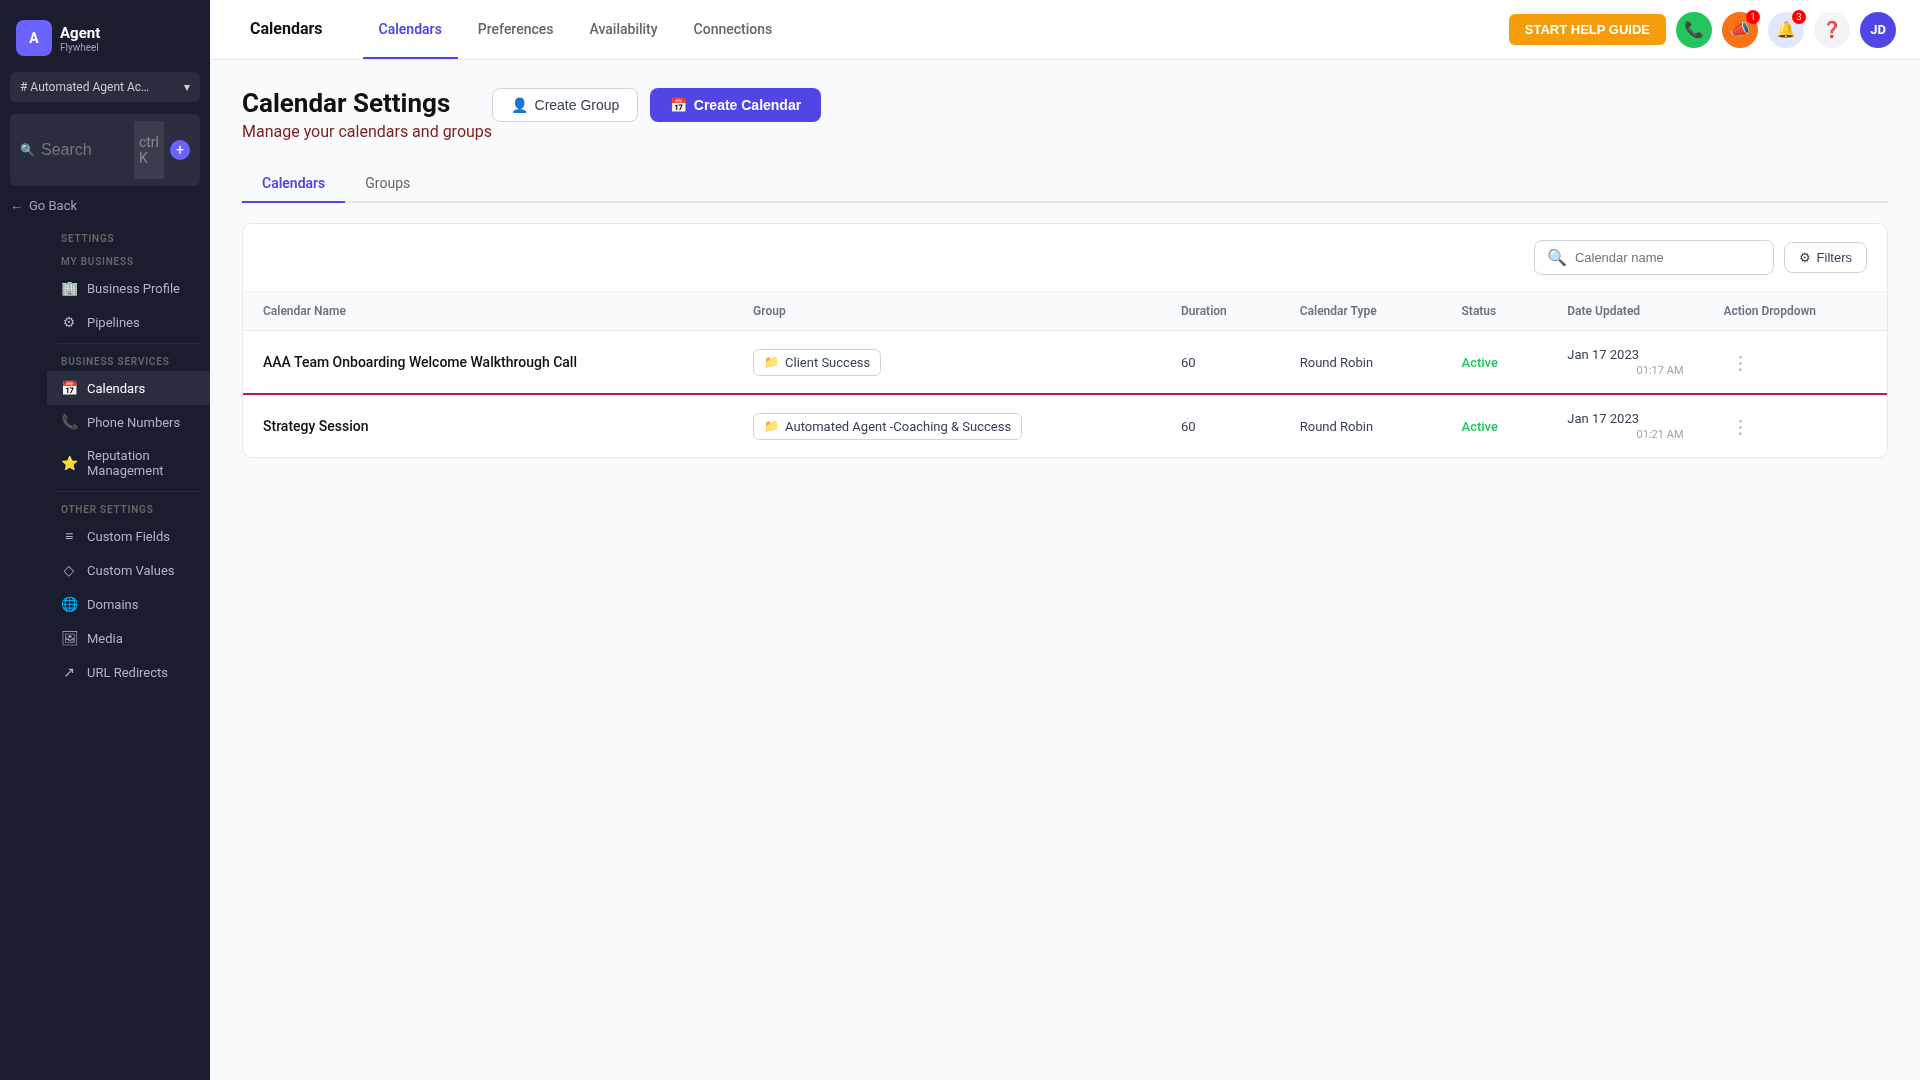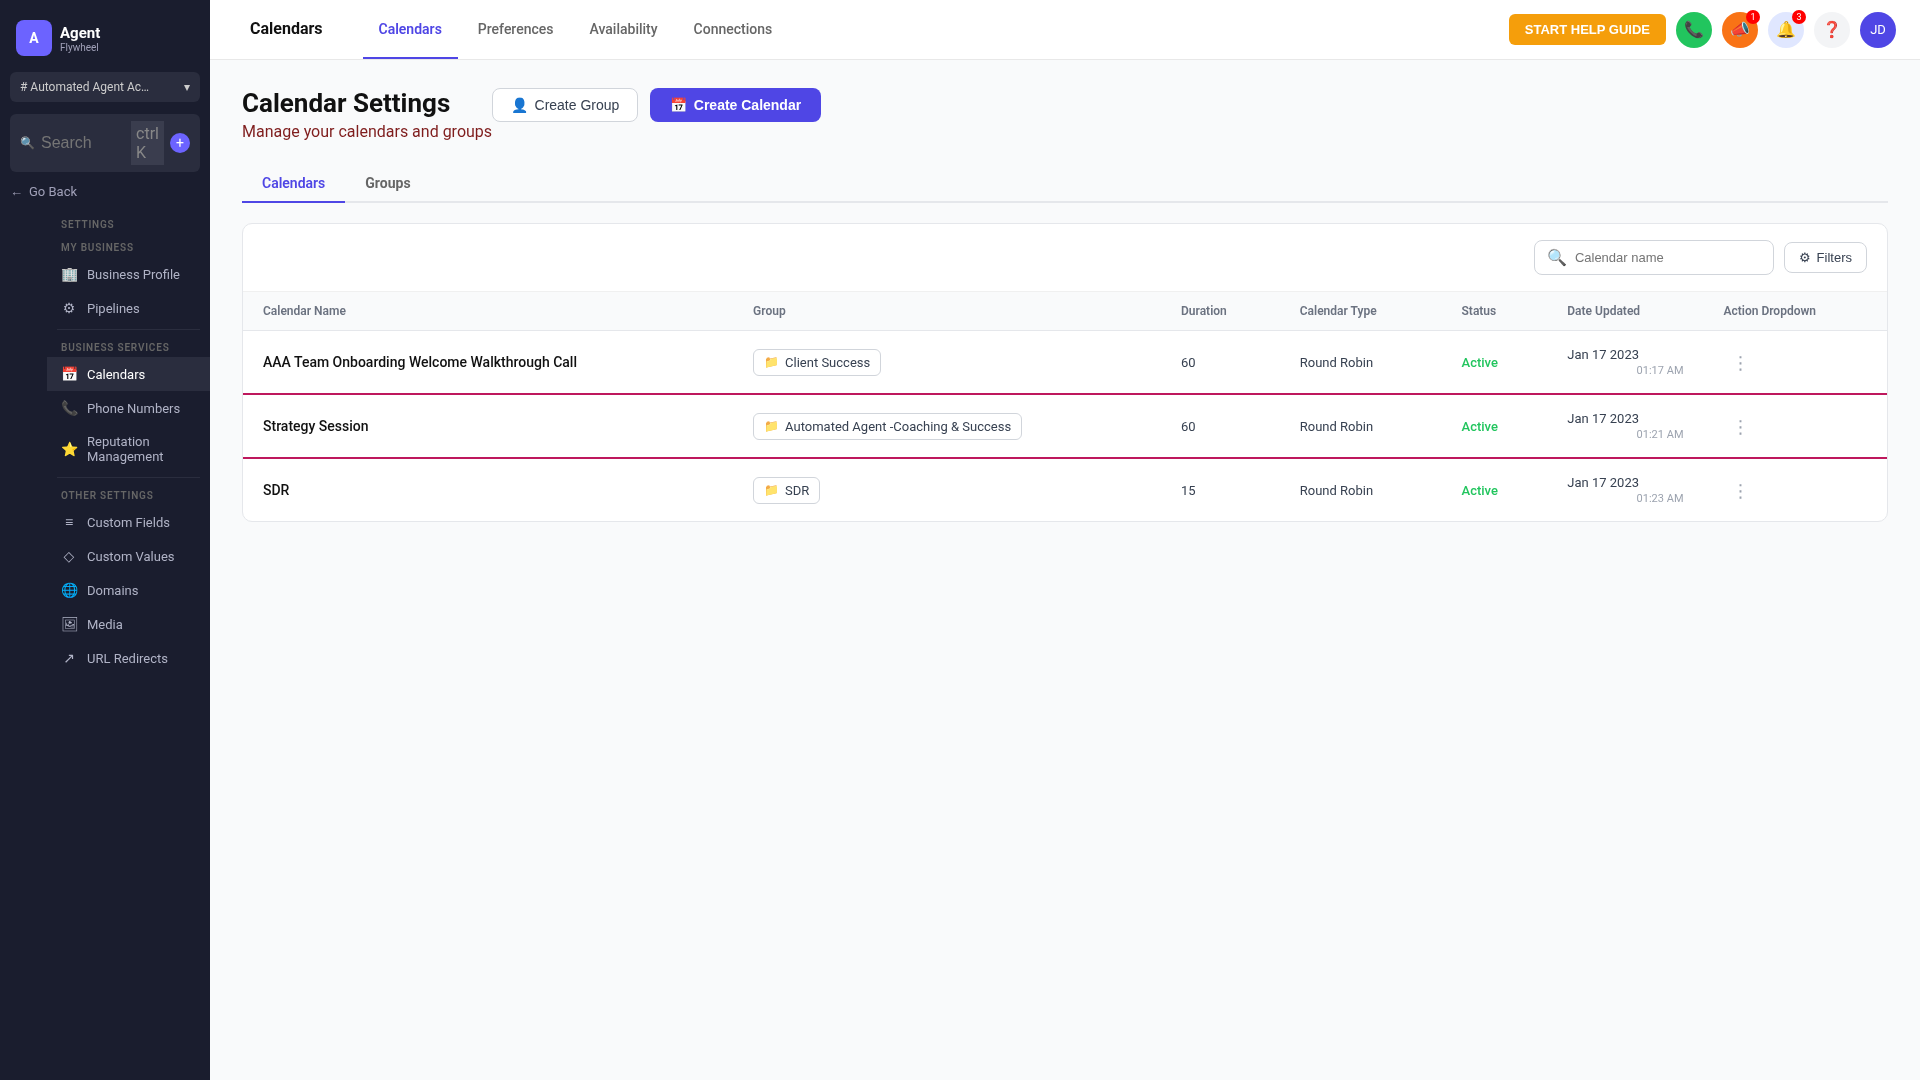--- a/index.html
+++ b/index.html
@@ -48,22 +48,22 @@
       padding: 7px 10px;
       display: flex; align-items: center; gap: 6px;
       color: #888;
       font-size: 12px;
     }
     .search-box input {
       background: transparent; border: none; outline: none;
       color: #ccc; font-size: 16px; width: 100%;
     }
     .kbd-badge {
-      background: #3a3d4e; border-radius: 0; padding: 3px 5px;
-      font-size: 16px; color: #888;
+      background: #3a3d4e; border-radius: 0; padding: 13px 5px;
+      font-size: 14px; color: #888;
     }
     .add-btn {
       width: 20px; height: 20px;
       background: #6c63ff; border-radius: 50%;
       display: flex; align-items: center; justify-content: center;
       color: white; font-size: 14px; cursor: pointer; flex-shrink: 0;
     }
 
     .go-back {
       margin: 0 10px 12px;
@@ -154,21 +154,21 @@
     .badge {
       position: absolute; top: -2px; right: -2px;
       background: red; color: white;
       width: 14px; height: 14px; border-radius: 50%;
       font-size: 9px; display: flex; align-items: center; justify-content: center;
     }
     .avatar-btn {
       width: 36px; height: 36px; border-radius: 50%;
       background: #4f46e5; color: white;
       display: flex; align-items: center; justify-content: center;
-      font-size: 13px; font-weight: 400; cursor: pointer;
+      font-size: 13px; font-weight: 700; cursor: pointer;
     }
 
     
     #page-content {
       flex: 1; overflow-y: auto; padding: 28px 32px;
       background: #f9fafb;
     }
 
     .page-header {
       display: flex; align-items: flex-start; 
@@ -190,21 +190,21 @@
       cursor: pointer; display: flex; align-items: center; gap: 6px;
       font-weight: 600;
     }
 
     
     .sub-tabs {
       display: flex; gap: 0; border-bottom: 2px solid #e5e7eb;
       margin-bottom: 20px;
     }
     .sub-tab {
-      padding: 10px 20px; font-size: 14px; font-weight: 700;
+      padding: 10px 20px; font-size: 14px; font-weight: 400;
       color: #666; cursor: pointer;
       border-bottom: 2px solid transparent;
       margin-bottom: -2px;
     }
     .sub-tab.active { color: #4f46e5; border-bottom-color: #4f46e5; font-weight: 600; }
 
     
     .table-card {
       background: white; border-radius: 10px;
       border: 1px solid #e5e7eb;
@@ -480,40 +480,17 @@
         <span class="status-active">Active</span>
       </td>
       <td>
         <div class="date-cell">Jan 17 2023</div>
         <div class="date-time">01:21 AM</div>
       </td>
       <td>
         <span class="action-dots">⋮</span>
       </td>
     </tr>
-            <tr>
-      <td>
-        <div class="calendar-name">SDR</div>
-      </td>
-      <td>
-        <div class="group-tag">
-          <span class="folder-icon">📁</span>
-          <span>SDR</span>
-        </div>
-      </td>
-      <td>15</td>
-      <td>Round Robin</td>
-      <td>
-        <span class="status-active">Active</span>
-      </td>
-      <td>
-        <div class="date-cell">Jan 17 2023</div>
-        <div class="date-time">01:23 AM</div>
-      </td>
-      <td>
-        <span class="action-dots">⋮</span>
-      </td>
-    </tr>
           </tbody>
       </table>
     </div>
   </div>
 </div>
 
 </body></html>

